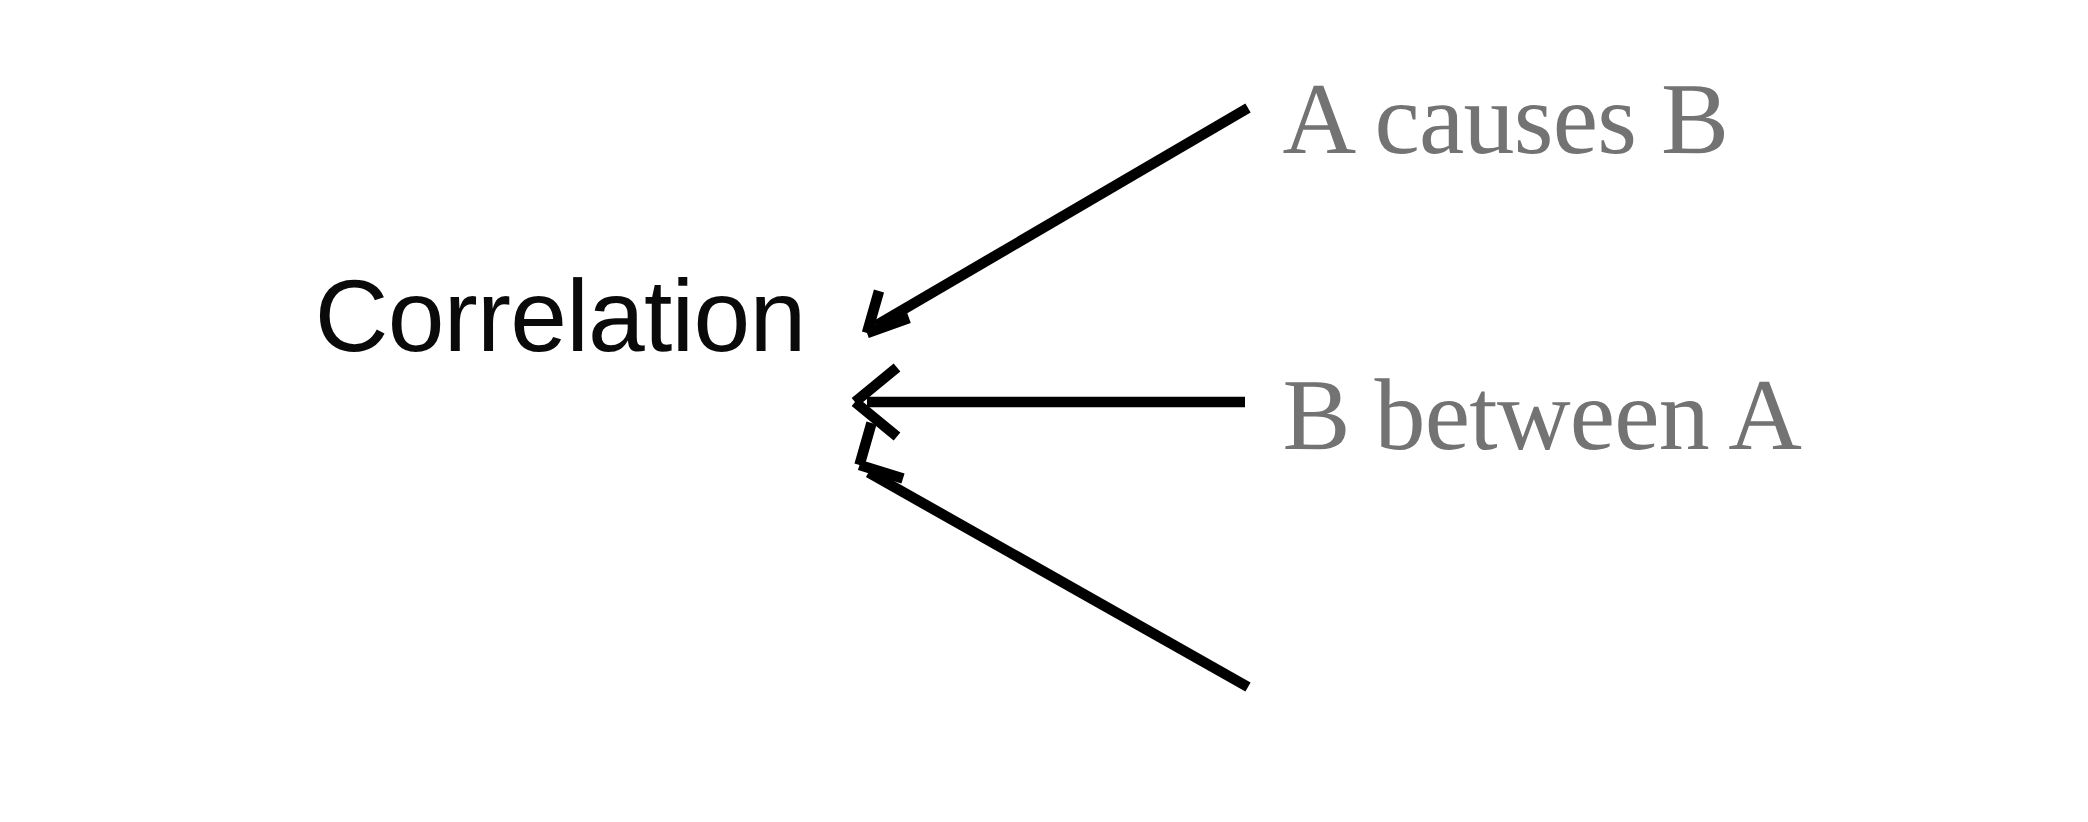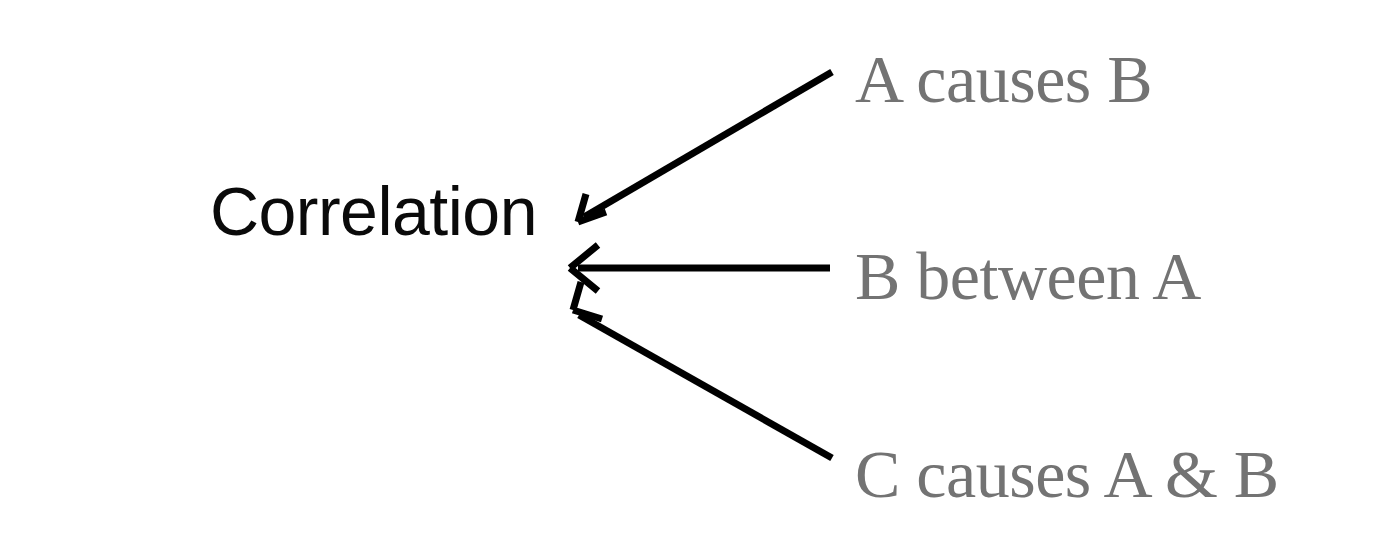--- a/index.html
+++ b/index.html
@@ -83,15 +83,14 @@
   </svg>
 
   <div id="correlation-node">
     <span class="node-line line-1">Correlation</span>
   </div>
 
   <div class="explanation-label" id="label-a-causes-b">A causes B</div>
 
   <div class="explanation-label" id="label-b-causes-a">B between A</div>
 
-  <div class="explanation-label" id="label-c-causes-a-and-b">C causes A &amp; B</div>
 
 </div>
 
 </body></html>

